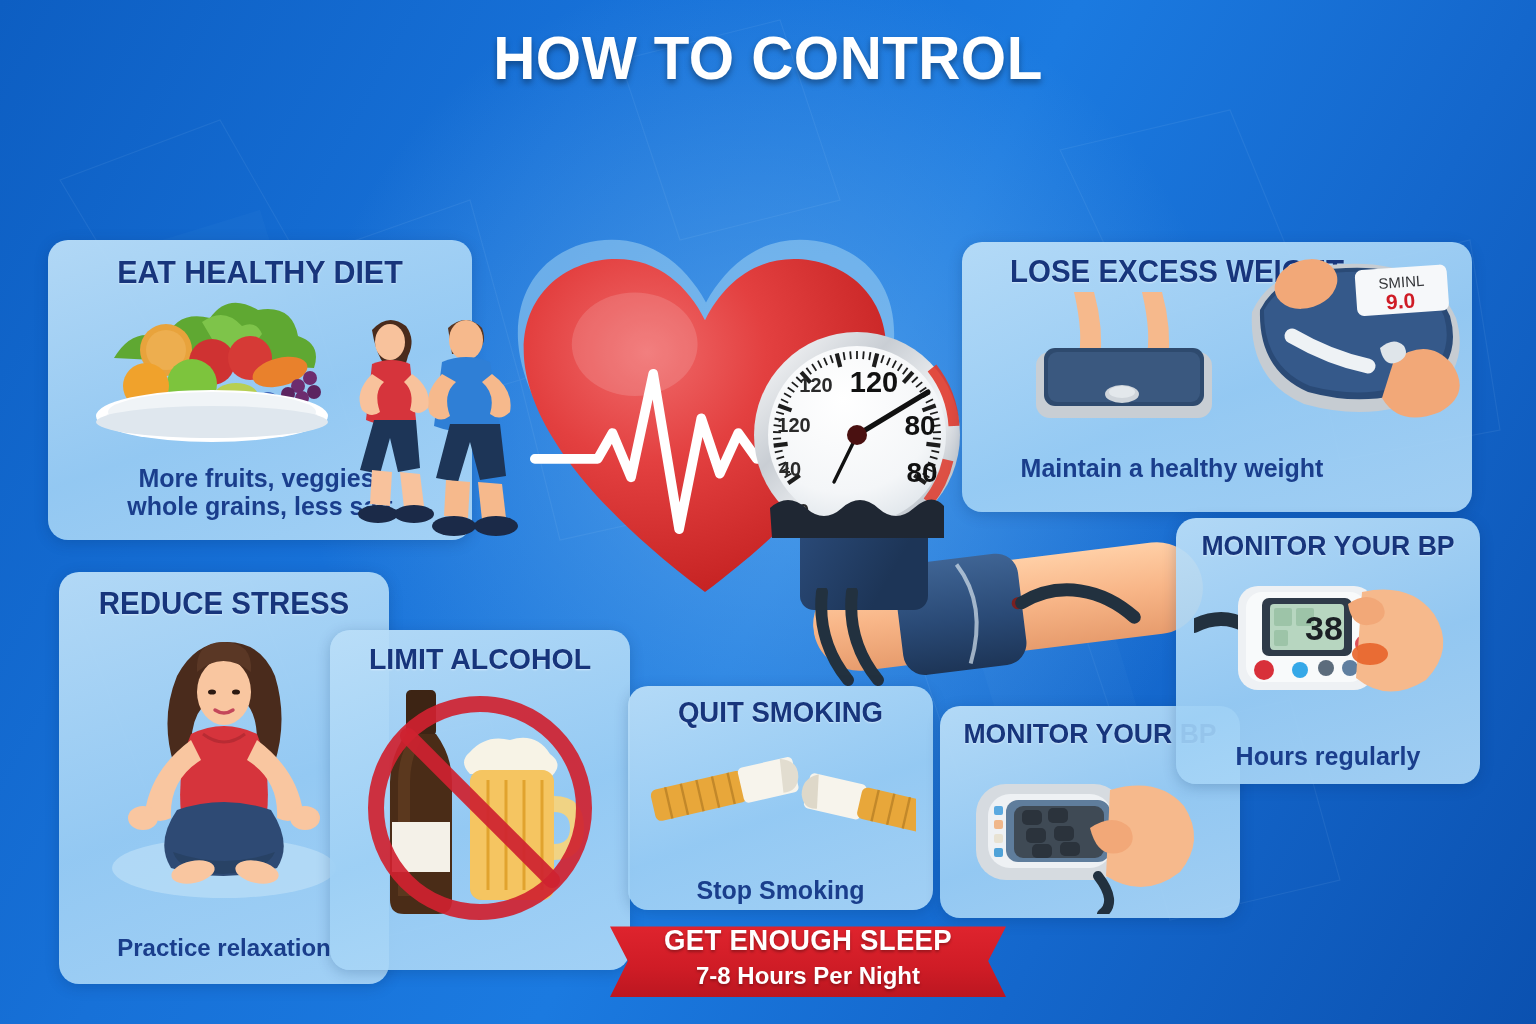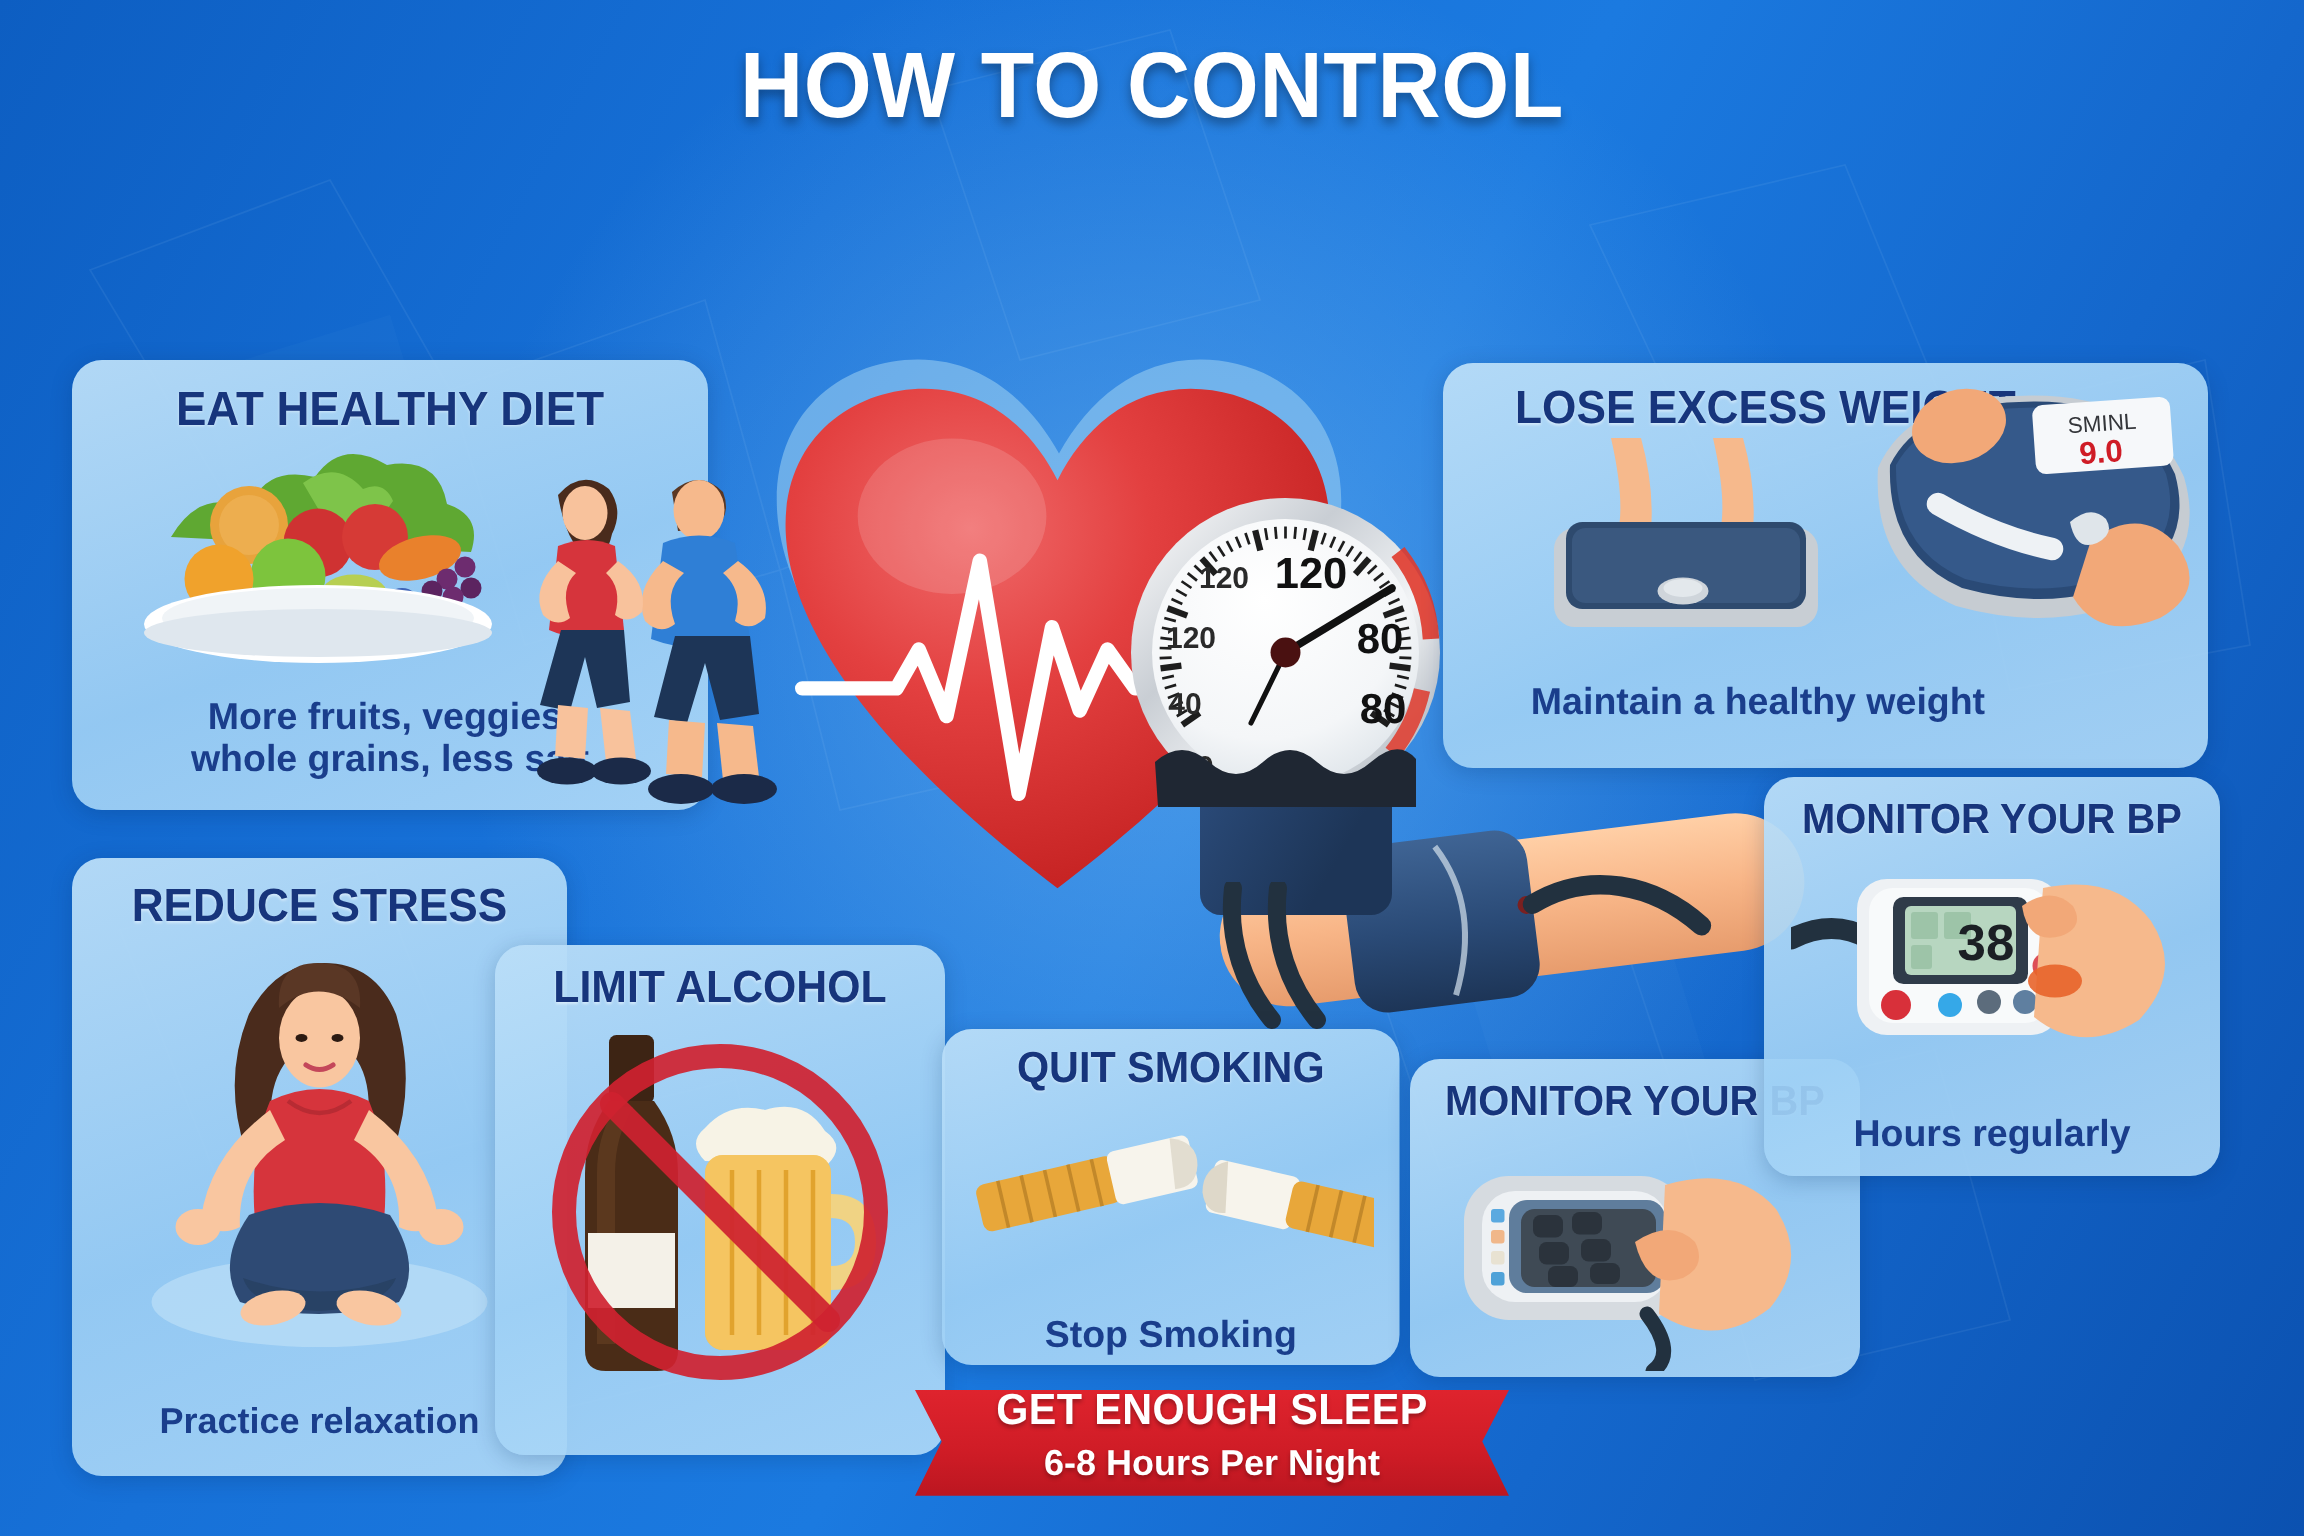--- a/index.html
+++ b/index.html
@@ -55,21 +55,21 @@
   }
   .card .sub{
     position:absolute; left:0; right:0; text-align:center;
     color:#1a3e8c; font-weight:bold; line-height:1.12;
   }
   .art{ position:absolute; }
 
   
   #c-diet   { left:48px;  top:240px; width:424px; height:300px; }
   #c-weight { left:962px; top:242px; width:510px; height:270px; }
-  #c-stress { left:48px;  top:572px; width:330px; height:412px; }
+  #c-stress { left:59px;  top:572px; width:330px; height:412px; }
   #c-alcohol{ left:330px; top:630px; width:300px; height:340px; }
   #c-smoke  { left:628px; top:686px; width:305px; height:224px; }
   #c-bp2    { left:940px; top:706px; width:300px; height:212px; }
   #c-bp1    { left:1176px;top:518px; width:304px; height:266px; }
 
   
   #heart-wrap{ position:absolute; left:520px; top:248px; width:370px; height:370px; }
   .heart-bg{ position:absolute; left:-10px; top:-24px; width:392px; height:392px; opacity:.55; }
   .heart-red{ position:absolute; inset:0; }
 
@@ -519,16 +519,16 @@
       <circle cx="170" cy="70" r="9" fill="#d8303a" opacity=".85"></circle>
       <path d="M168 18 q48 -10 72 22 q22 34 -8 66 q-38 24 -70 -2 Z" fill="#f6b98c"></path>
       <path d="M154 30 q20 -14 34 0 q8 14 -8 20 q-22 6 -26 -20Z" fill="#f2a878"></path>
       <ellipse cx="176" cy="80" rx="18" ry="11" fill="#e8642a" opacity=".9"></ellipse>
     </svg>
   </div>
 
   <div id="sleep">
     <div class="sl-cloth"></div>
     <div class="sl-t">GET ENOUGH SLEEP</div>
-    <div class="sl-s">6-8 Hours Per Night</div>
+    <div class="sl-s">7-8 Hours Per Night</div>
   </div>
 
 </div>
 
 </body></html>

